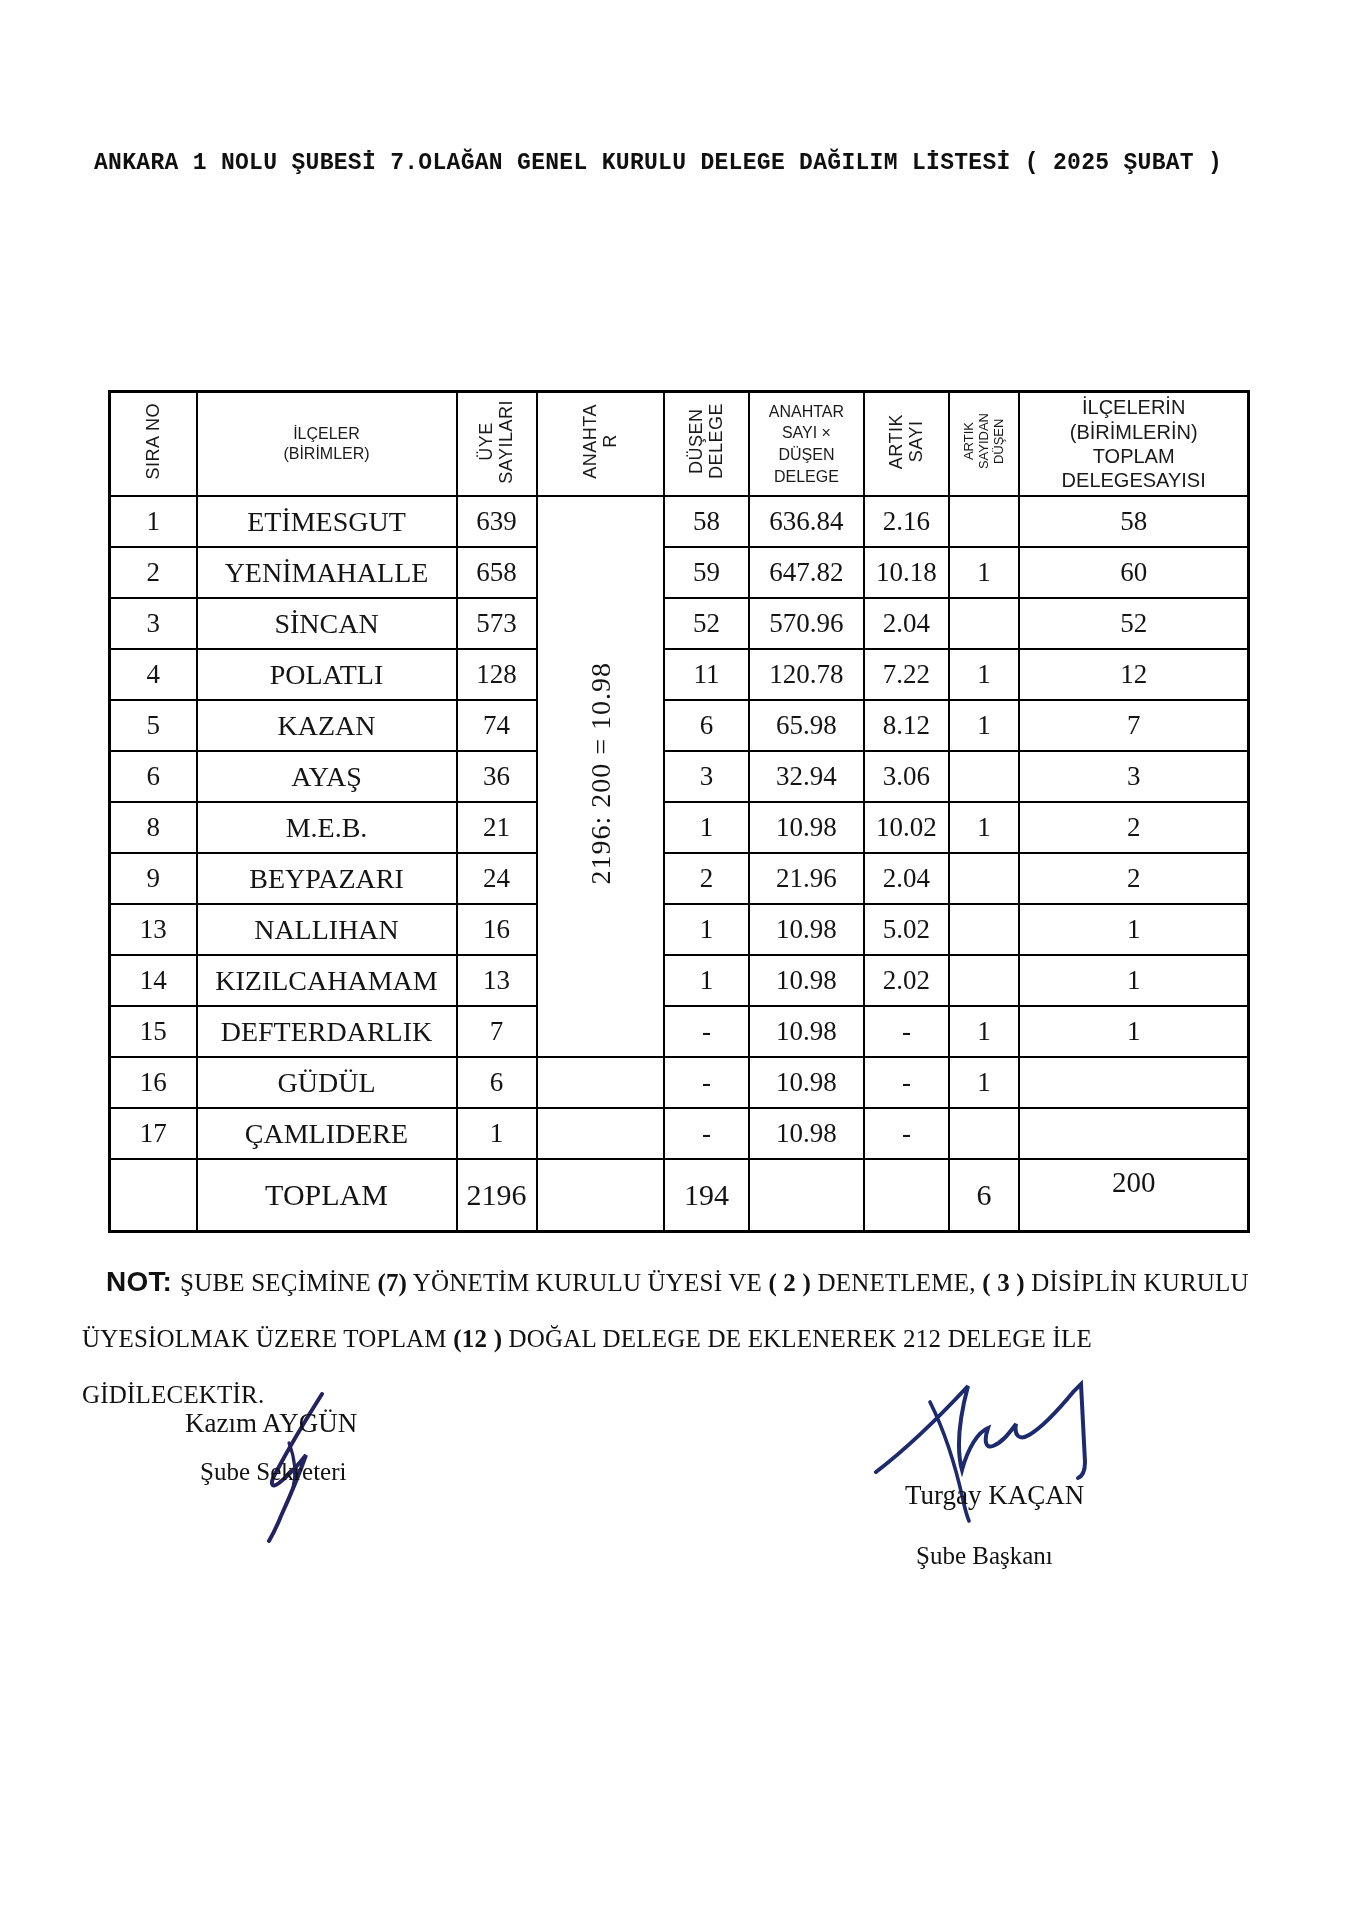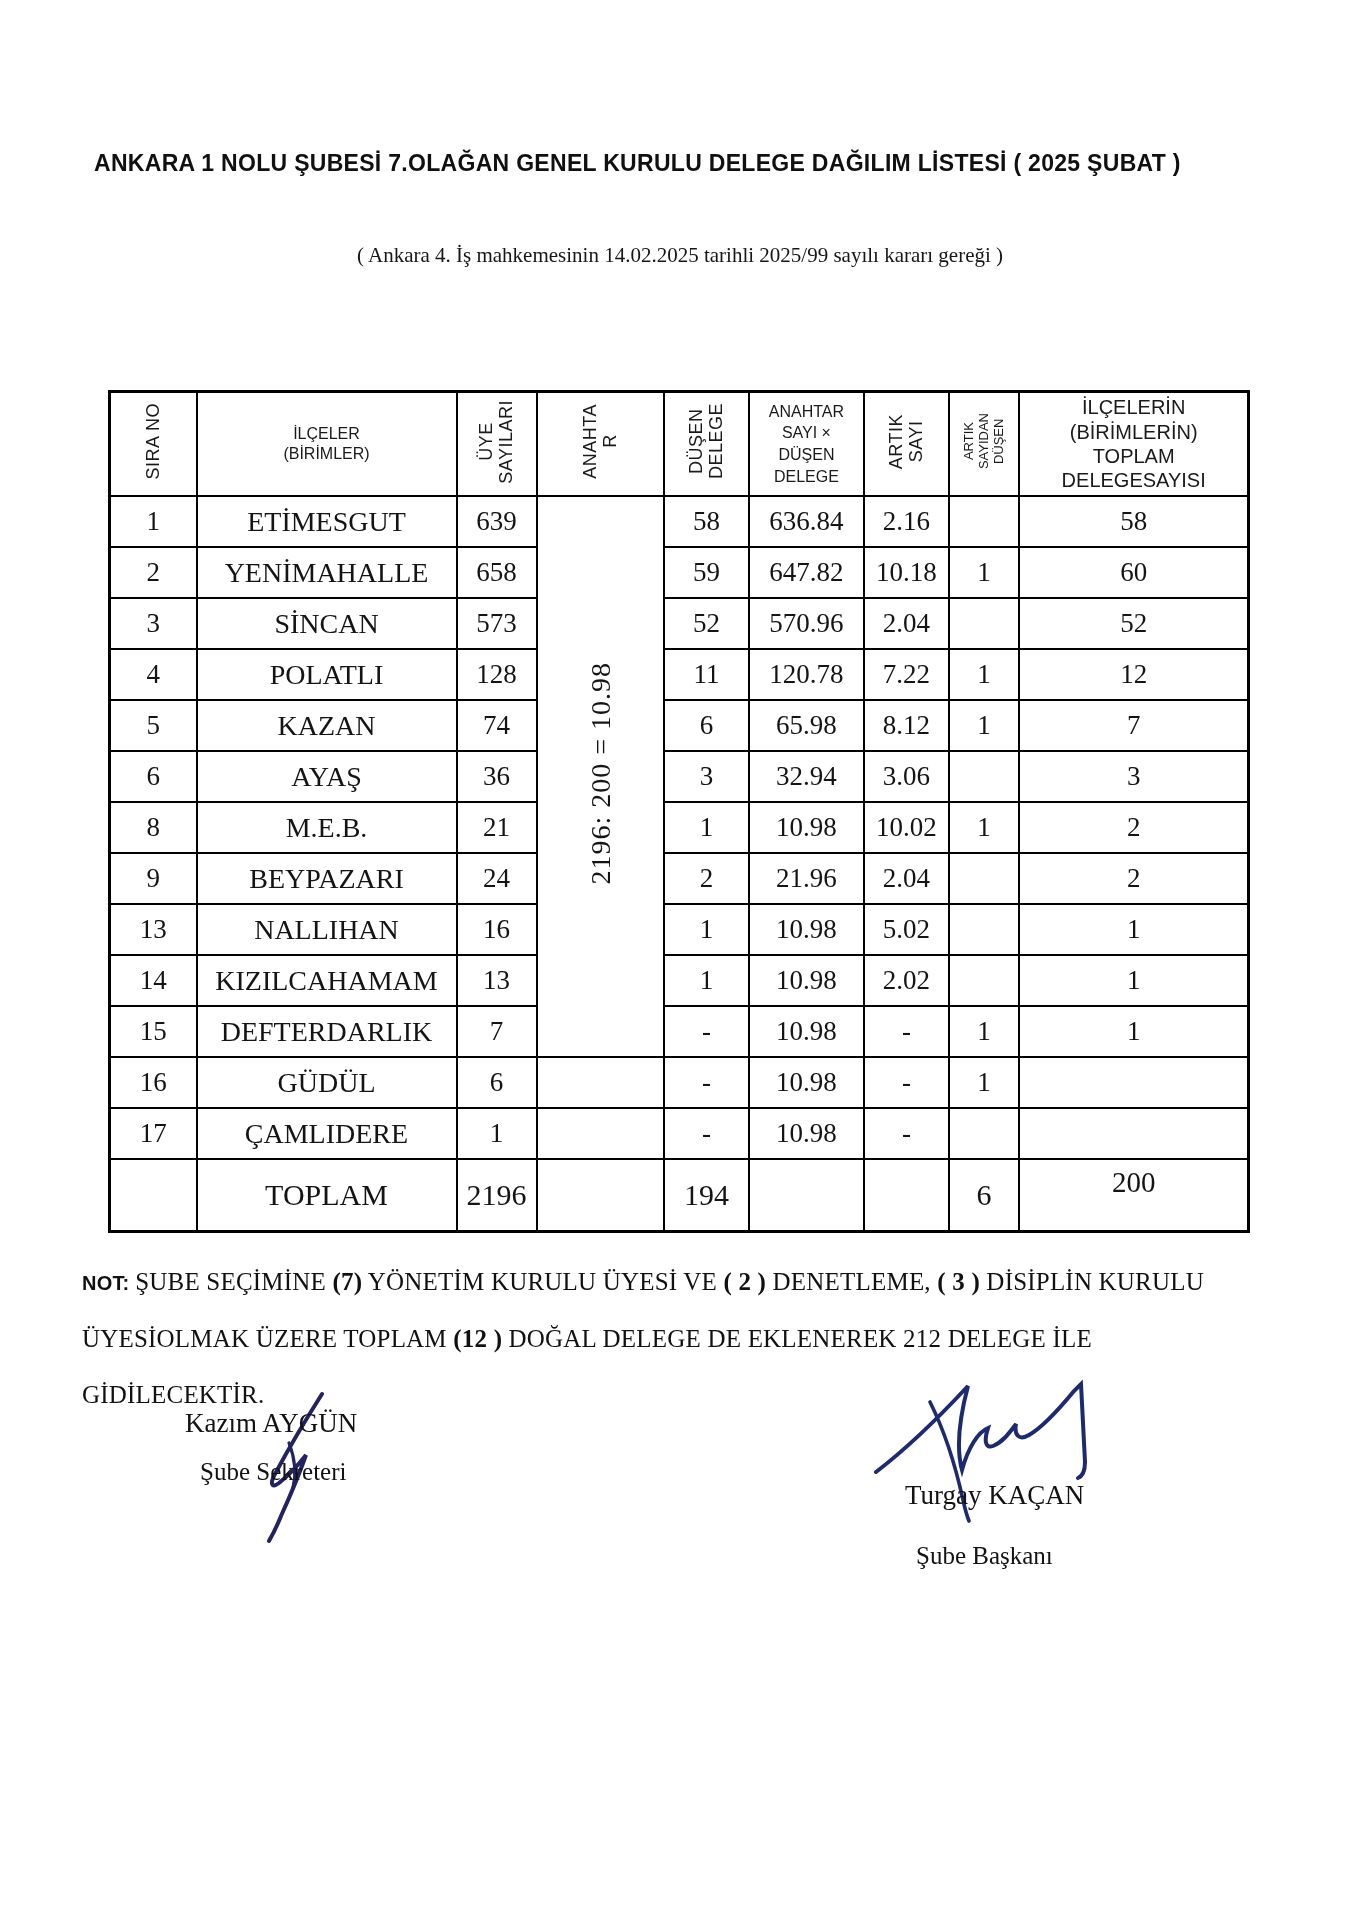--- a/index.html
+++ b/index.html
@@ -3,21 +3,21 @@
 <meta charset="utf-8">
 <style>
   html,body{margin:0;padding:0;background:#e8e8e8;}
   .page{
     position:relative;width:1360px;height:1917px;margin:0 auto;
     background:#ffffff;color:#141414;overflow:hidden;
     font-family:"Liberation Serif",serif;
   }
   .title{
     position:absolute;top:150px;left:94px;width:1180px;
-    font-family:Liberation Sans, sans-serif;font-weight:bold;
+    font-family:Liberation Mono, monospace;font-weight:bold;
     font-size:23px;letter-spacing:.3px;color:#101010;
   }
   .subtitle{
     position:absolute;top:243px;left:0;width:100%;text-align:center;
     font-size:21px;color:#161616;
   }
   .table-wrap{position:absolute;left:108px;top:390px;}
   table{border-collapse:collapse;table-layout:fixed;border:3px solid #000;}
   th,td{border:2px solid #000;padding:0;text-align:center;vertical-align:middle;overflow:hidden;}
   thead th{
@@ -37,34 +37,33 @@
   .small{font-size:13px;letter-spacing:0;line-height:1.15;}
   tbody td{height:49px;font-size:27px;}
   td.c-ilce{font-size:28px;}
   td.c-anahtar{vertical-align:middle;}
   .formula{font-size:28px;letter-spacing:1px;font-family:"Liberation Serif",serif;}
   tr.total td{height:64px;font-size:30px;}
   tr.total td.c-toplam{vertical-align:top;padding-top:6px;font-size:29px;}
   .note{position:absolute;left:82px;top:1262px;width:1210px;font-size:25px;color:#111;}
   .note .nline{margin-bottom:16px;line-height:40px;letter-spacing:.2px;}
   .note .seg-b{font-weight:bold;}
-  .note .seg-s{font-family:"Liberation Sans",sans-serif;font-weight:bold;font-size:20px;}
+  .note .seg-s{font-family:"Liberation Sans",sans-serif;font-weight:bold;font-size:28px;margin-left:24px;}
   .sig-name{position:absolute;font-size:27px;color:#121212;}
   .sig-role{position:absolute;font-size:25px;color:#121212;}
   .sig-svg{position:absolute;}
   .w-sira{width:87px}.w-ilce{width:260px}.w-uye{width:80px}.w-anahtar{width:120px}
   .w-dusen{width:85px}.w-ax{width:115px}.w-artik{width:85px}.w-ad{width:70px}.w-toplam{width:230px}
 </style>
 </head>
 <body>
 
 <div class="page">
 
   <div class="title">ANKARA 1 NOLU ŞUBESİ 7.OLAĞAN GENEL KURULU DELEGE DAĞILIM LİSTESİ ( 2025 ŞUBAT )</div>
-  <div class="subtitle">( Ankara 4. İş mahkemesinin 14.02.2025 tarihli 2025/99 sayılı kararı gereği )</div>
 
   <div class="table-wrap">
     <table>
       <colgroup>
         <col class="w-sira">
           <col class="w-ilce">
           <col class="w-uye">
           <col class="w-anahtar">
         <col class="w-dusen">
           <col class="w-ax">

